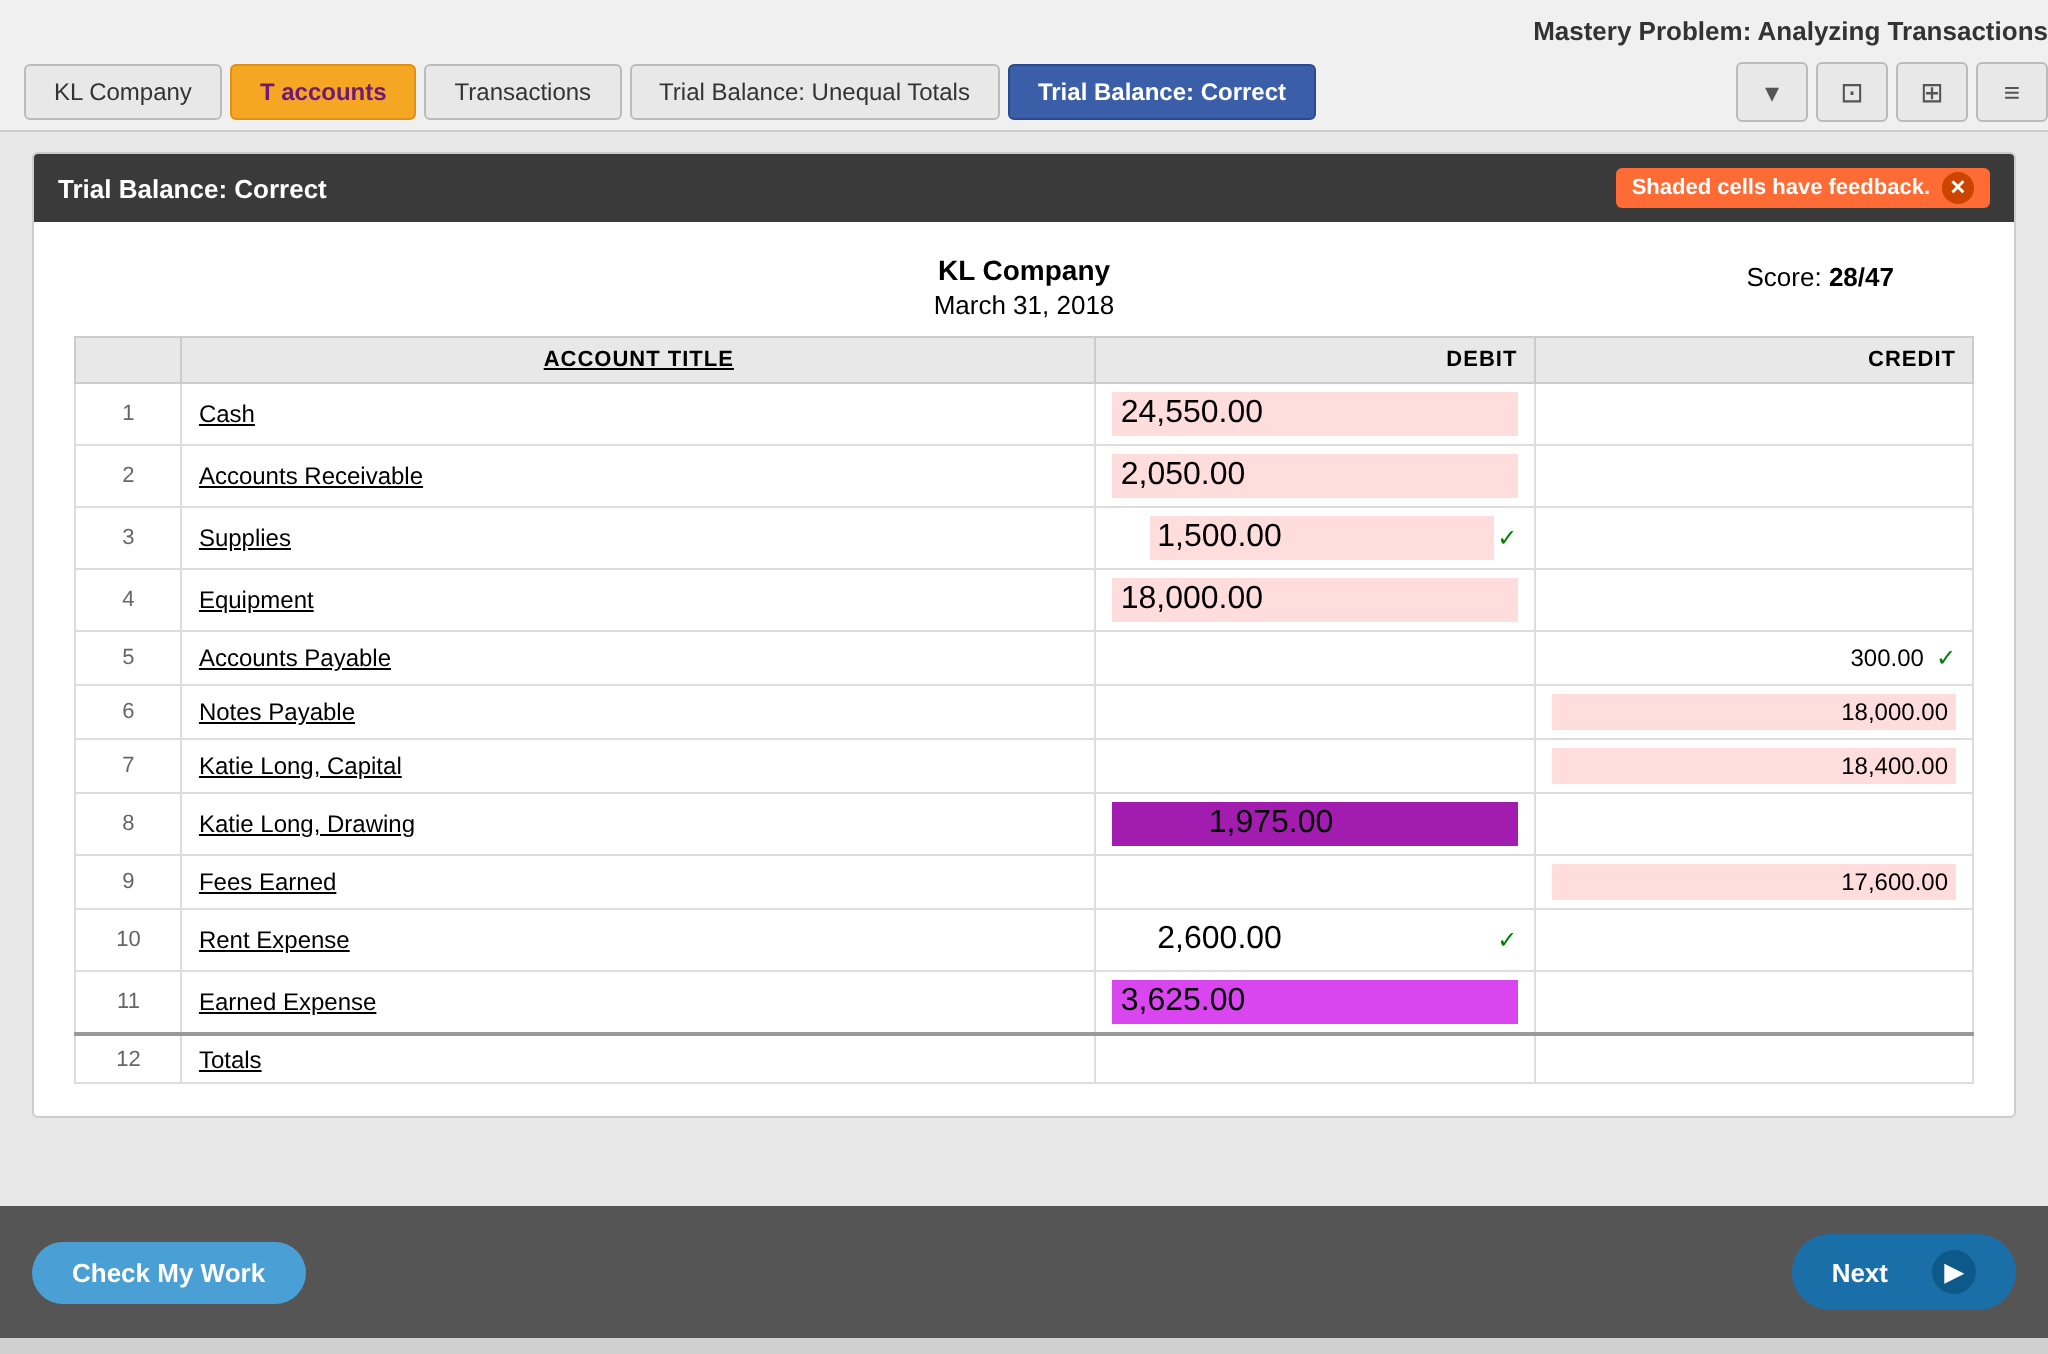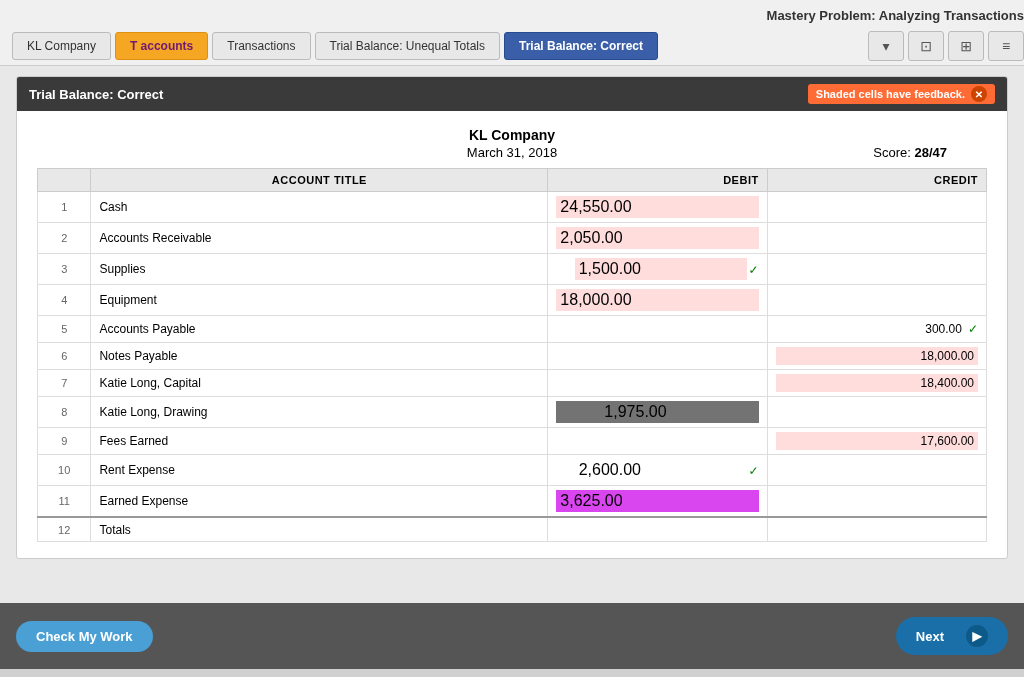--- a/index.html
+++ b/index.html
@@ -141,20 +141,21 @@
       padding: 4px 8px;
     }
     .tb-table .row-num {
       text-align: center;
       color: #666;
       font-size: 11px;
       width: 28px;
     }
     .tb-table .acct-title {
       width: 250px;
+      text-decoration: underline;
     }
     .tb-table .debit-col {
       width: 120px;
       text-align: right;
     }
     .tb-table .credit-col {
       width: 120px;
       text-align: right;
     }
     .input-cell {
@@ -260,21 +261,21 @@
         <span>Shaded cells have feedback.</span>
         <div class="close-x">✕</div>
       </div>
     </div>
 
     <div class="tb-container">
 
       <div style="position:relative; text-align:center; margin-bottom: 8px;">
         <div style="font-size:14px; font-weight:bold; margin-bottom:2px;">KL Company</div>
         <div style="font-size:13px;">March 31, 2018</div>
-        <div style="position:absolute; top:18px; right:40px; font-size:13px;">
+        <div style="position:absolute; top:4px; right:40px; font-size:13px;">
           <span>Score:</span>
           <strong>28/47</strong>
         </div>
       </div>
 
       <table class="tb-table">
         <thead>
           <tr>
             <th style="width:28px;"></th>
             <th class="acct-title">ACCOUNT TITLE</th>
@@ -321,21 +322,21 @@
             </tr>
             <tr>
               <td class="row-num">7</td>
               <td class="acct-title">Katie Long, Capital</td>
               <td class="debit-col" style="background: white;"></td>
               <td class="credit-col"><input type="text" class="credit-input" value="18,400.00" style="background: rgb(255, 221, 221); width: 100%;"></td>
             </tr>
             <tr>
               <td class="row-num">8</td>
               <td class="acct-title">Katie Long, Drawing</td>
-              <td class="debit-col"><input type="text" class="input-cell" value="1,975.00" style="background: #737373; width: 100%; padding-left: 48px;"></td>
+              <td class="debit-col"><input type="text" class="input-cell" value="1,975.00" style="background: #a21caf; width: 100%; padding-left: 48px;"></td>
               <td class="credit-col"></td>
             </tr>
             <tr>
               <td class="row-num">9</td>
               <td class="acct-title">Fees Earned</td>
               <td class="debit-col" style="background: white;"></td>
               <td class="credit-col"><input type="text" class="credit-input" value="17,600.00" style="background: rgb(255, 221, 221); width: 100%;"></td>
             </tr>
             <tr>
               <td class="row-num">10</td>

